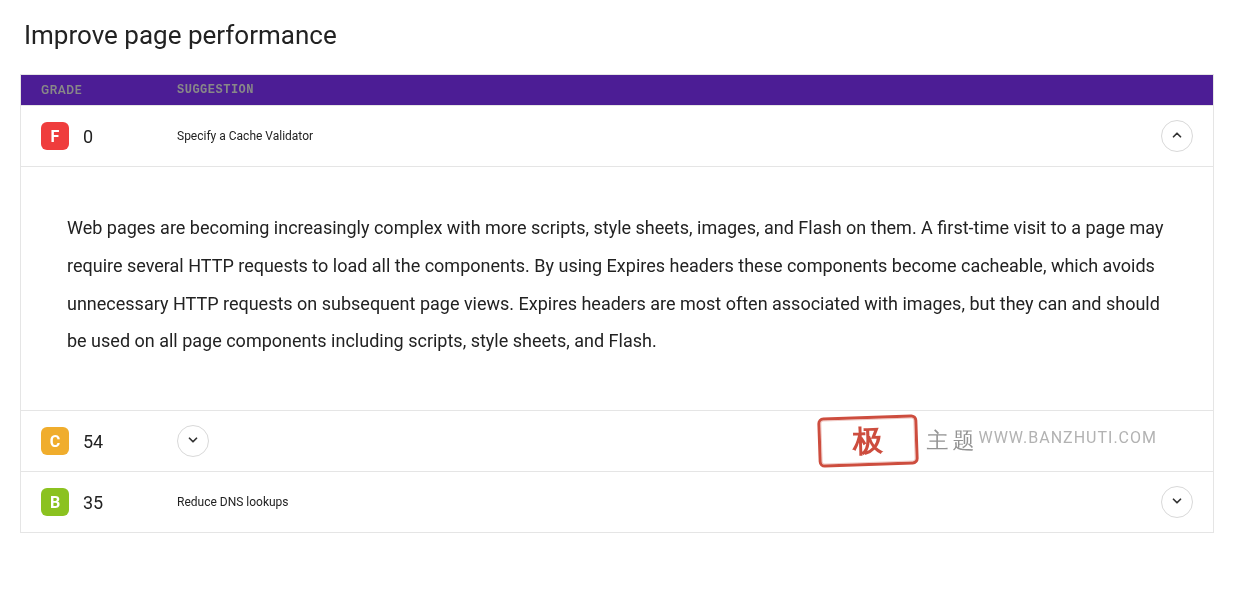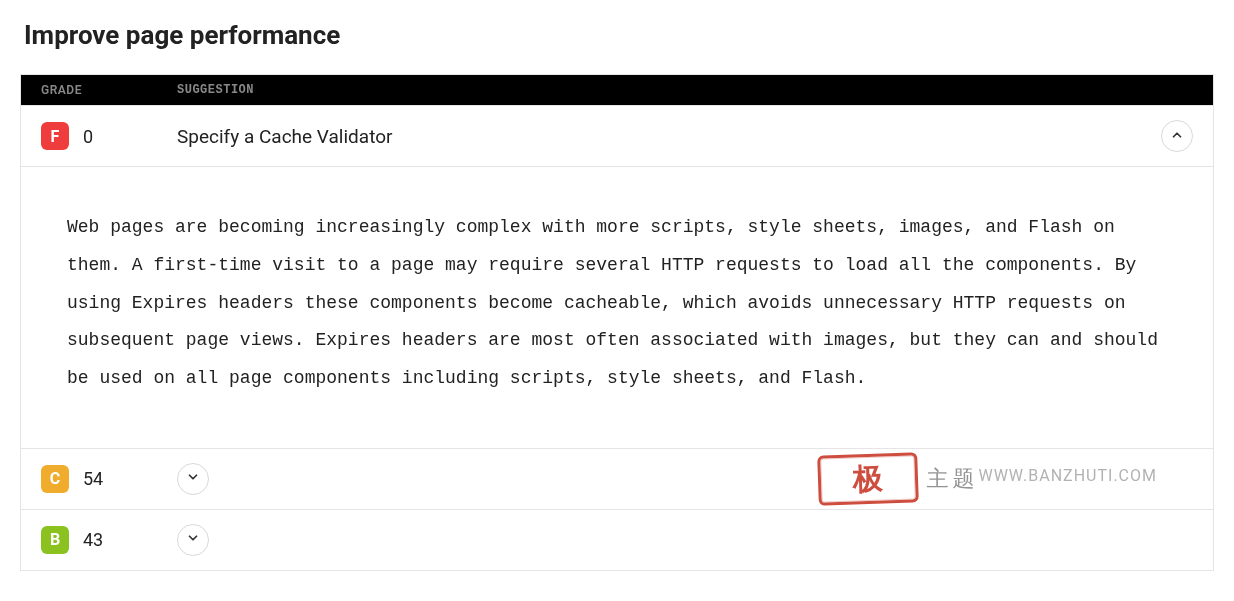--- a/index.html
+++ b/index.html
@@ -5,32 +5,32 @@
     * { box-sizing: border-box; margin: 0; padding: 0; }
     body {
       font-family: -apple-system, BlinkMacSystemFont, "Segoe UI", Roboto, Helvetica, Arial, sans-serif;
       background: #fff;
       color: #1a1a1a;
       padding: 20px;
       width: 1234px;
     }
     .page-title {
       font-size: 26px;
-      font-weight: 700;
+      font-weight: 400;
       color: #222;
       margin-bottom: 24px;
       margin-left: 4px;
     }
     .panel {
       border: 1px solid #e5e5e5;
     }
     .header-row {
       display: flex;
       align-items: center;
-      background: #000000;
+      background: #4c1d95;
       padding: 8px 20px;
       font-size: 12px;
       letter-spacing: 0.5px;
       color: #888;
       text-transform: uppercase;
       font-weight: 600;
     }
     .col-grade-header { width: 136px; }
     .col-suggestion-header { flex: 1; font-family: Liberation Mono, monospace; }
     .row {
@@ -60,21 +60,21 @@
     }
     .grade-F { background: #ef3d3d; }
     .grade-C { background: #f0ad2d; }
     .grade-B { background: #8bc220; }
     .grade-score {
       font-size: 18px;
       color: #222;
     }
     .col-suggestion {
       flex: 1;
-      font-size: 19px;
+      font-size: 12px;
       color: #222;
     }
     .expand-btn {
       width: 32px;
       height: 32px;
       border-radius: 50%;
       border: 1px solid #d9d9d9;
       background: #fff;
       display: inline-flex;
       align-items: center;
@@ -83,21 +83,20 @@
     }
     .expand-btn svg { width: 14px; height: 14px; }
     .details {
       border-top: 1px solid #e5e5e5;
       padding: 42px 46px 50px 46px;
     }
     .details p {
       font-size: 18px;
       line-height: 2.1;
       color: #222;
-      font-family: Liberation Mono, monospace;
     }
     .watermark {
       position: absolute;
       right: 56px;
       top: 50%;
       transform: translateY(-50%);
       display: flex;
       align-items: center;
       gap: 8px;
       pointer-events: none;
@@ -181,22 +180,23 @@
         <svg viewBox="0 0 24 24" fill="none" stroke="#333" stroke-width="3" stroke-linecap="round" stroke-linejoin="round">
             <polyline points="6 9 12 15 18 9"></polyline>
           </svg>
       </span>
     </button>
   </div>
 
   <div class="row">
     <div class="col-grade">
       <span class="grade-badge grade-B">B</span>
-      <span class="grade-score">43</span>
-    </div>
+      <span class="grade-score">35</span>
+    </div>
+    <div class="col-suggestion">Reduce DNS lookups</div>
     <button class="expand-btn">
       <span>
         <svg viewBox="0 0 24 24" fill="none" stroke="#333" stroke-width="3" stroke-linecap="round" stroke-linejoin="round">
             <polyline points="6 9 12 15 18 9"></polyline>
           </svg>
       </span>
     </button>
   </div>
 </div>
 

